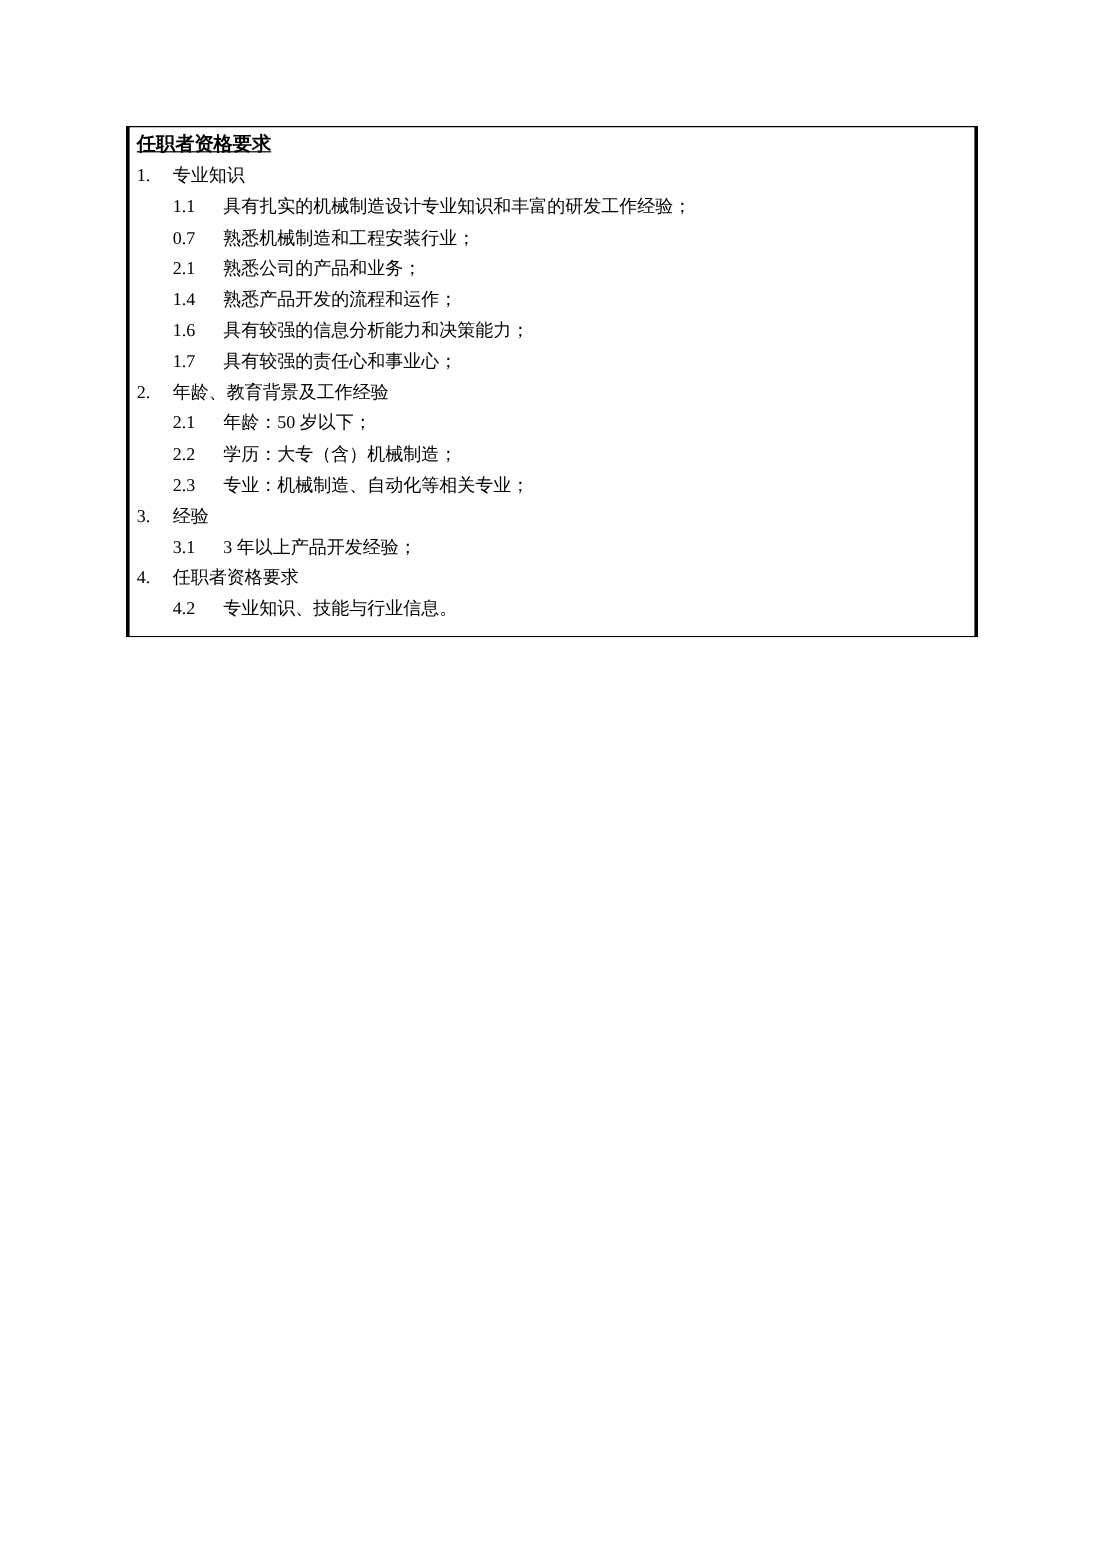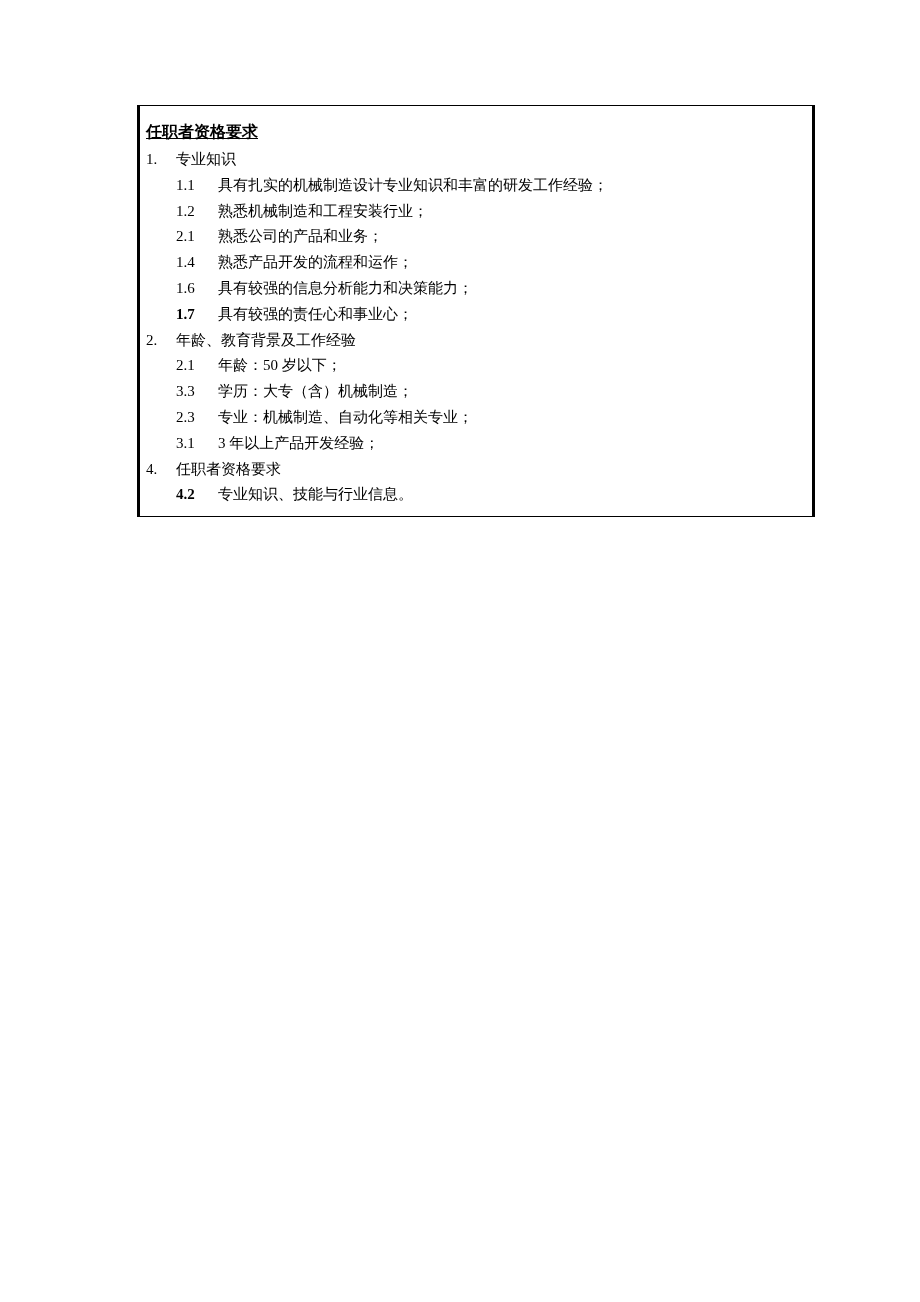--- a/index.html
+++ b/index.html
@@ -12,22 +12,21 @@
       font-family: "SimSun", "宋体", serif;
       font-size: 15px;
       color: #000000;
       padding: 105px 105px 0 105px;
       width: 920px;
     }
     .doc-box {
       border: 1px solid #000;
       border-left-width: 3px;
       border-right-width: 3px;
-      padding: 16px 6px 8px 6px;
-      margin-left: 32px;
+      padding: 4px 6px 8px 6px;
     }
     .title {
       font-weight: bold;
       text-decoration: underline;
       font-size: 16px;
       margin-bottom: 4px;
     }
     .line {
       line-height: 1.72;
       white-space: nowrap;
@@ -39,37 +38,38 @@
     }
     .indent1 {
       display: inline-block;
       width: 30px;
     }
     .num2 {
       display: inline-block;
       width: 42px;
     }
     .bold {
-      font-weight: bold;
+      font-weight: normal;
     }
   </style>
 </head>
 <body>
 
 <div class="doc-box">
   <div class="title">任职者资格要求</div>
   <div id="content">
       <div class="line"><span class="num1">1.</span><span>专业知识</span></div>
       <div class="line"><span class="indent1"></span><span class="num2">1.1</span><span>具有扎实的机械制造设计专业知识和丰富的研发工作经验；</span></div>
-      <div class="line"><span class="indent1"></span><span class="num2">1.2</span><span>熟悉机械制造和工程安装行业；</span></div>
+      <div class="line"><span class="indent1"></span><span class="num2">0.7</span><span>熟悉机械制造和工程安装行业；</span></div>
       <div class="line"><span class="indent1"></span><span class="num2">2.1</span><span>熟悉公司的产品和业务；</span></div>
       <div class="line"><span class="indent1"></span><span class="num2">1.4</span><span>熟悉产品开发的流程和运作；</span></div>
       <div class="line"><span class="indent1"></span><span class="num2">1.6</span><span>具有较强的信息分析能力和决策能力；</span></div>
       <div class="line"><span class="indent1"></span><span class="num2 bold">1.7</span><span>具有较强的责任心和事业心；</span></div>
       <div class="line"><span class="num1">2.</span><span>年龄、教育背景及工作经验</span></div>
       <div class="line"><span class="indent1"></span><span class="num2">2.1</span><span>年龄：50 岁以下；</span></div>
-      <div class="line"><span class="indent1"></span><span class="num2">3.3</span><span>学历：大专（含）机械制造；</span></div>
+      <div class="line"><span class="indent1"></span><span class="num2">2.2</span><span>学历：大专（含）机械制造；</span></div>
       <div class="line"><span class="indent1"></span><span class="num2">2.3</span><span>专业：机械制造、自动化等相关专业；</span></div>
+      <div class="line"><span class="num1">3.</span><span>经验</span></div>
       <div class="line"><span class="indent1"></span><span class="num2">3.1</span><span>3 年以上产品开发经验；</span></div>
       <div class="line"><span class="num1">4.</span><span>任职者资格要求</span></div>
       <div class="line"><span class="indent1"></span><span class="num2 bold">4.2</span><span>专业知识、技能与行业信息。</span></div>
     </div>
 </div>
 
 </body></html>

